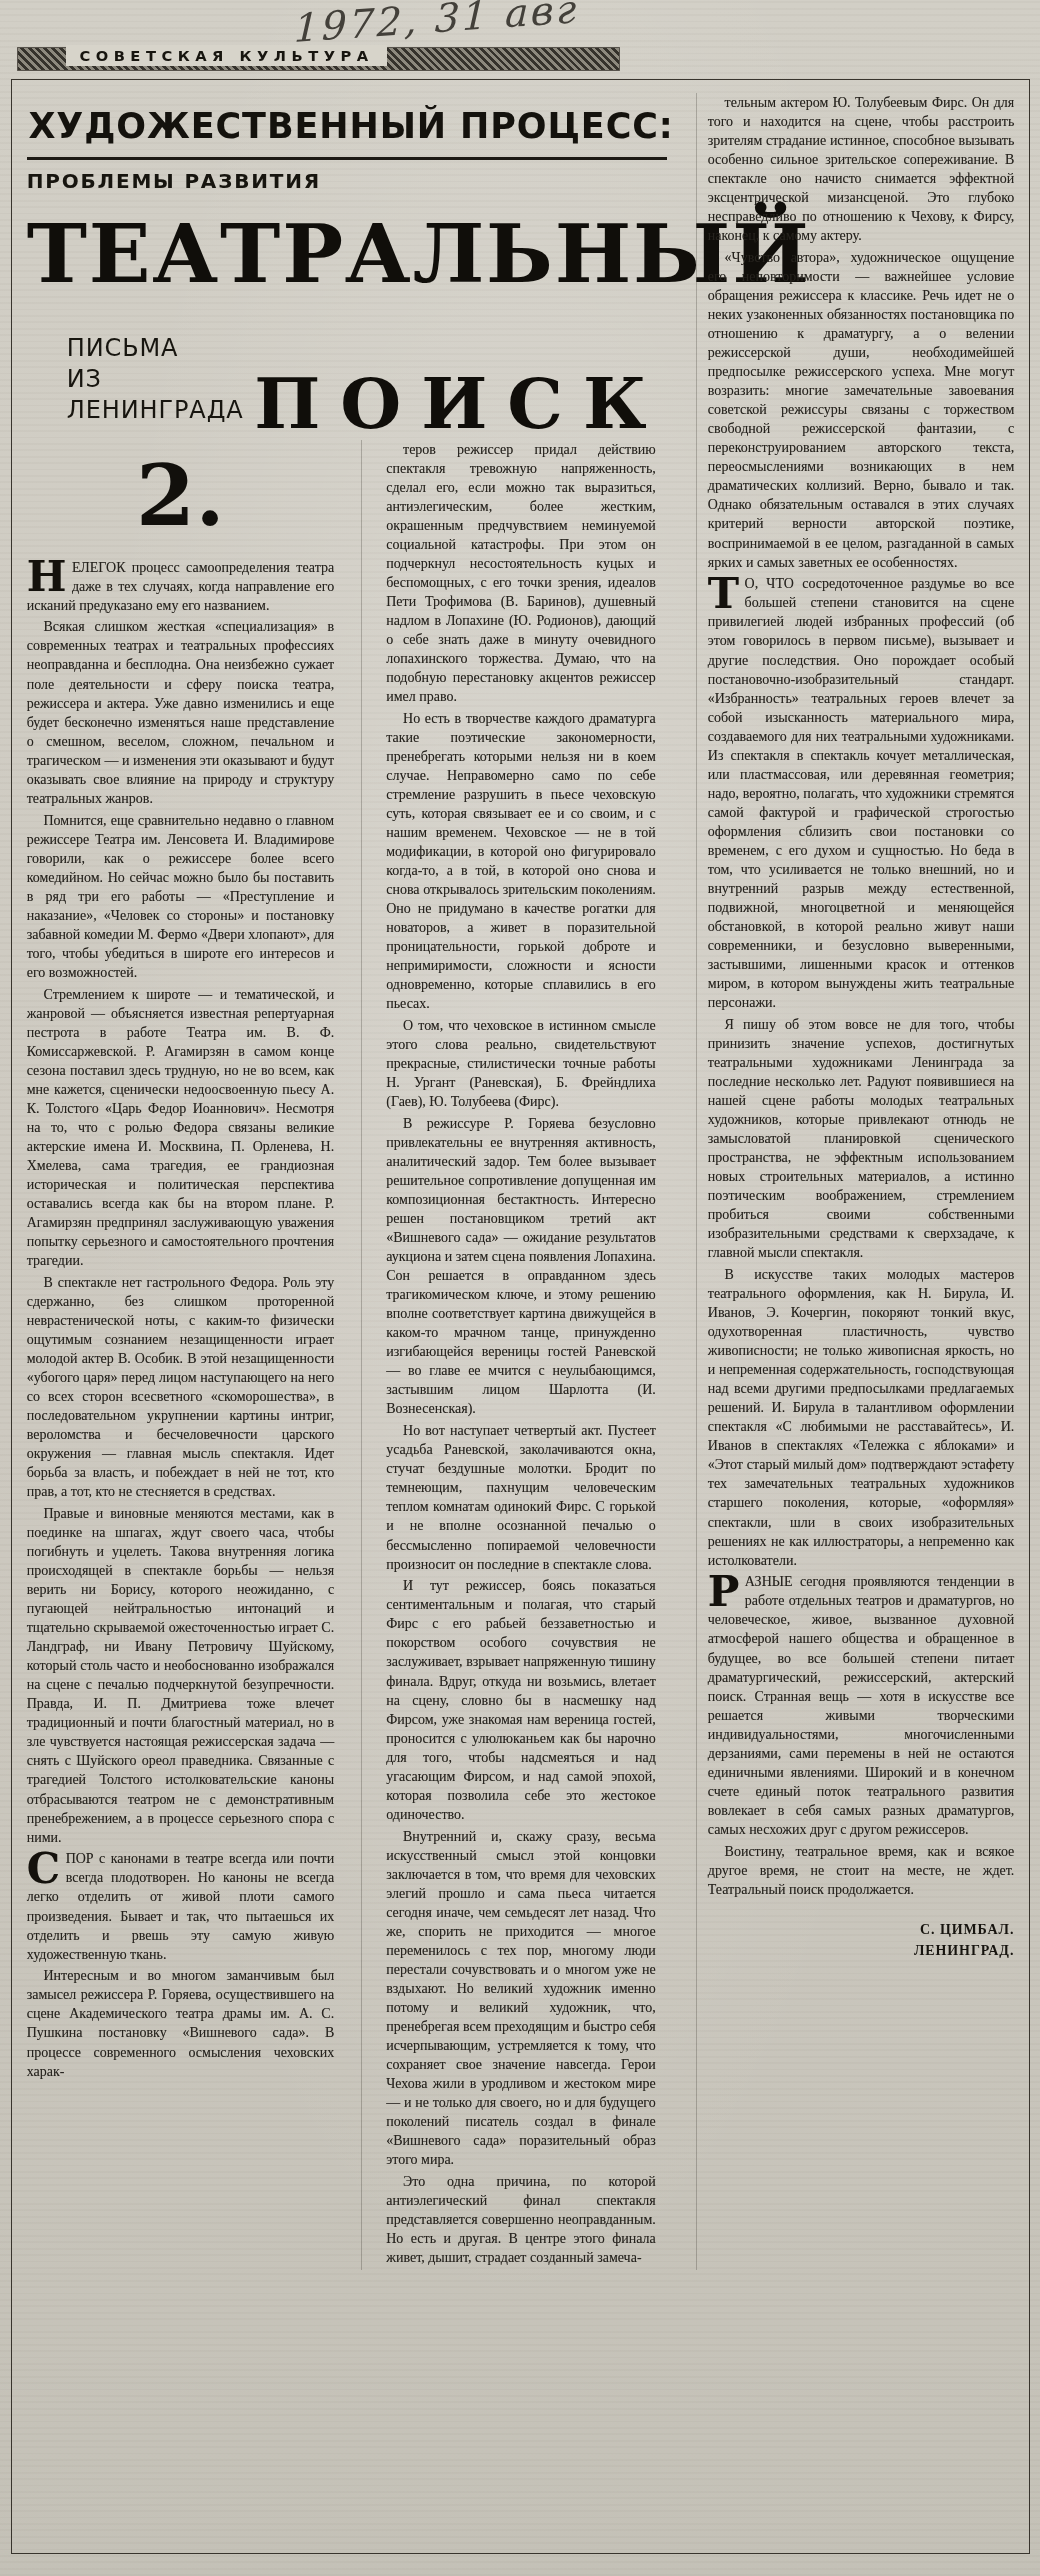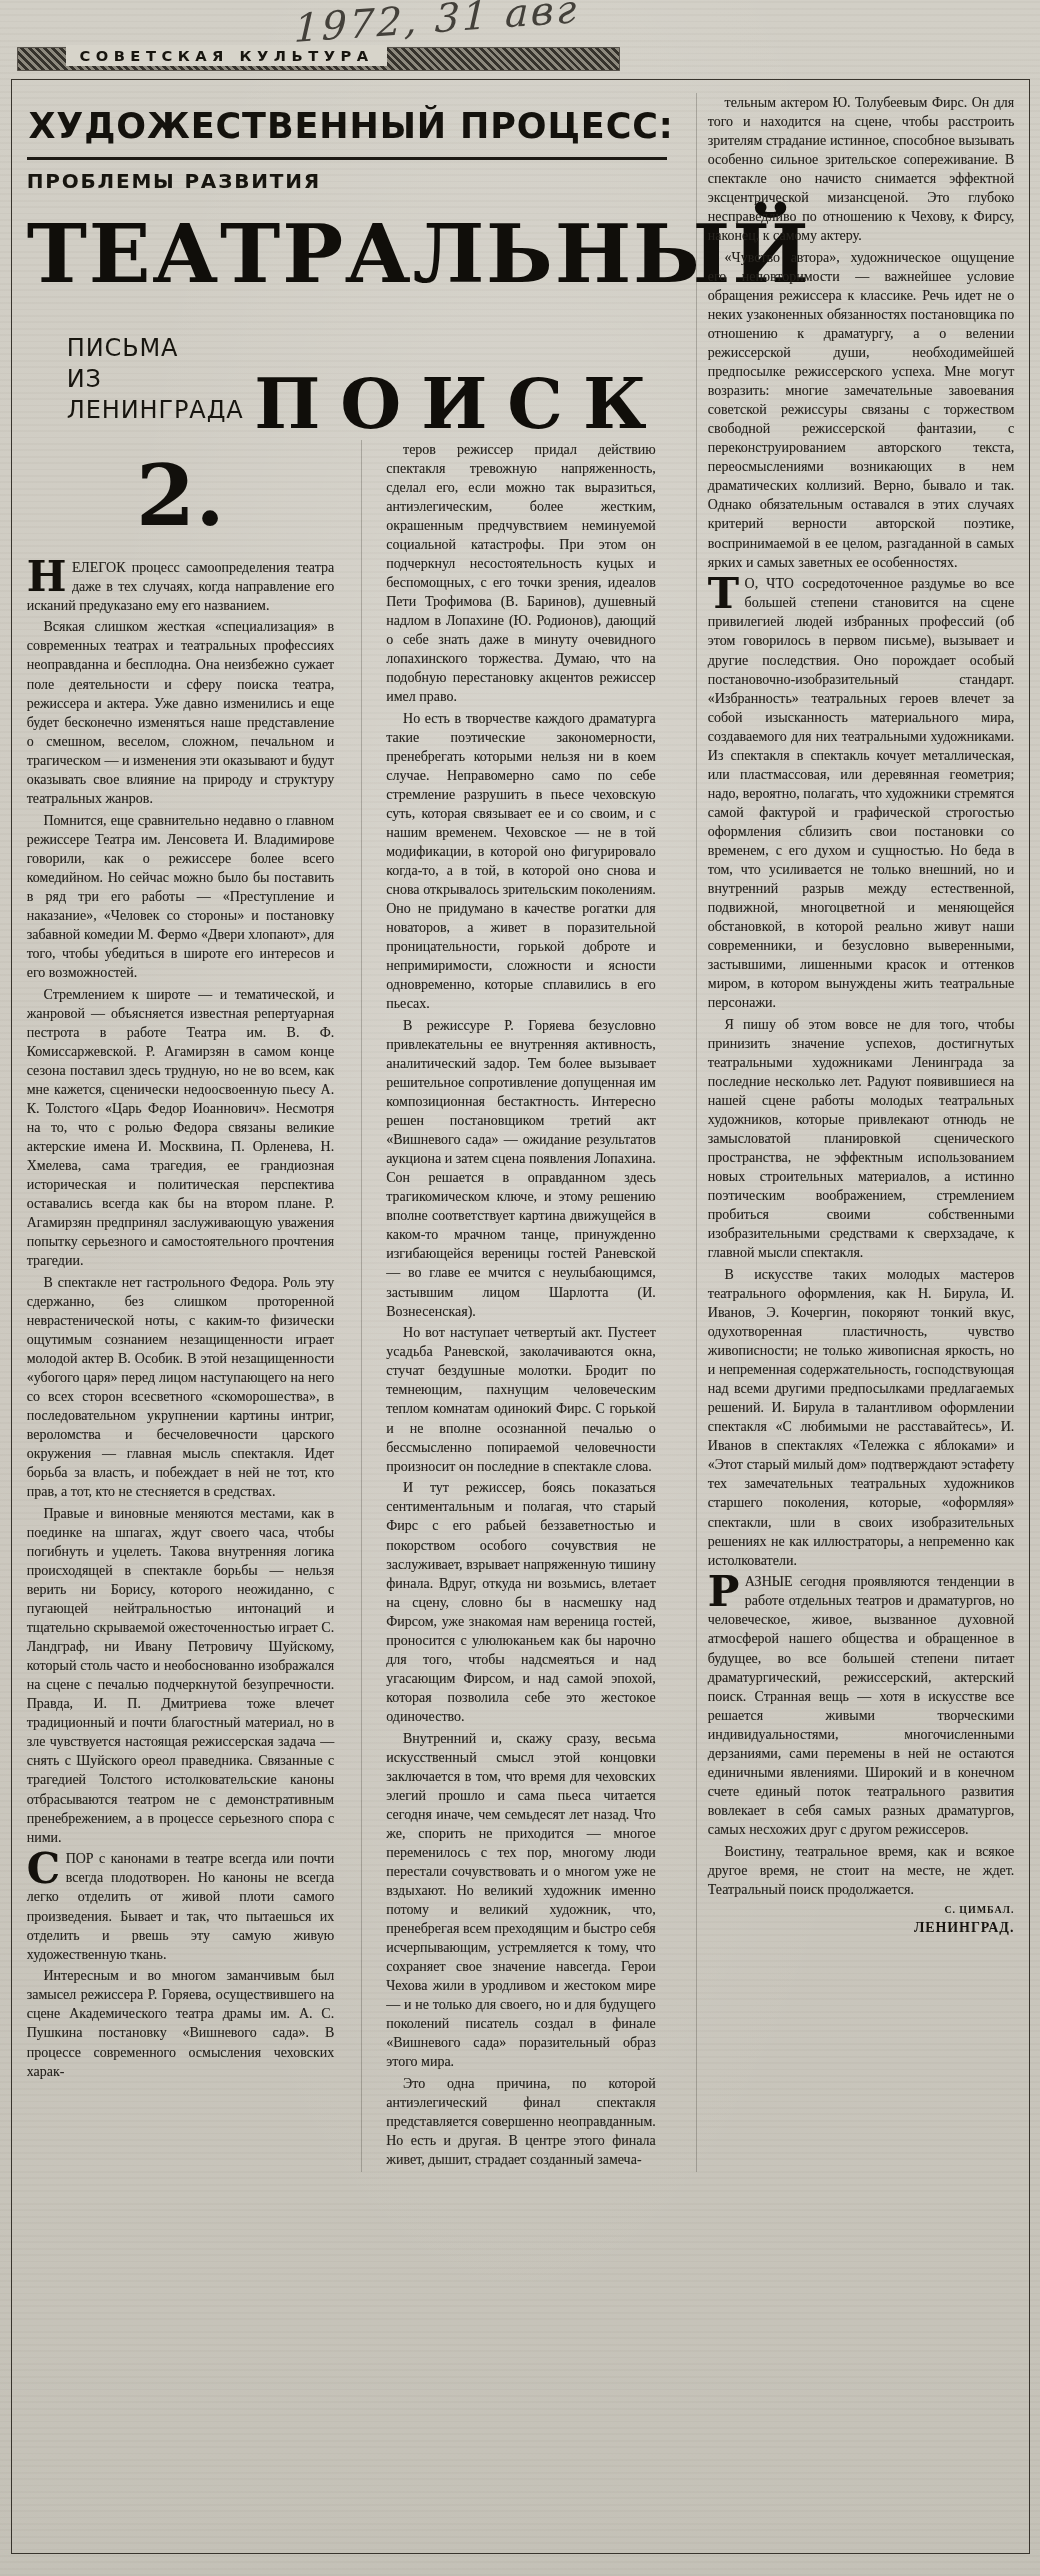--- a/index.html
+++ b/index.html
@@ -151,23 +151,23 @@
     font-family: "DejaVu Serif", serif;
     font-weight: bold;
     font-size: 42px;
     line-height: 0.82;
     padding: 2.8px 5.5px 0 0;
     color: #14110c;
   }
   .signature {
     text-align: right;
     font-weight: bold;
-    font-size: 10px;
-    letter-spacing: 0.9px;
-    margin-top: 5px;
+    font-size: 14px;
+    letter-spacing: 0.9px;
+    margin-top: 23px;
     color: #17140f;
   }
   .location {
     text-align: right;
     font-weight: bold;
     font-size: 14px;
     letter-spacing: 0.9px;
     margin-top: 5.5px;
     color: #17140f;
   }
@@ -212,20 +212,21 @@
             <p>Правые и виновные меняются местами, как в поединке на шпагах, ждут своего часа, чтобы погибнуть и уцелеть. Такова внутренняя логика происходящей в спектакле борьбы — нельзя верить ни Борису, которого неожиданно, с пугающей нейтральностью интонаций и тщательно скрываемой ожесточенностью играет С. Ландграф, ни Ивану Петровичу Шуйскому, который столь часто и необоснованно изображался на сцене с печалью подчеркнутой безупречности. Правда, И. П. Дмитриева тоже влечет традиционный и почти благостный материал, но в зле чувствуется настоящая режиссерская задача — снять с Шуйского ореол праведника. Связанные с трагедией Толстого истолковательские каноны отбрасываются театром не с демонстративным пренебрежением, а в процессе серьезного спора с ними.</p>
             <p class="has-dc"><span class="dropcap">С</span>ПОР с канонами в театре всегда или почти всегда плодотворен. Но каноны не всегда легко отделить от живой плоти самого произведения. Бывает и так, что пытаешься их отделить и рвешь эту самую живую художественную ткань.</p>
             <p>Интересным и во многом заманчивым был замысел режиссера Р. Горяева, осуществившего на сцене Академического театра драмы им. А. С. Пушкина постановку «Вишневого сада». В процессе современного осмысления чеховских харак-</p>
           </div>
       </div>
 
       <div class="col col2">
         <div class="coltext">
             <p>теров режиссер придал действию спектакля тревожную напряженность, сделал его, если можно так выразиться, антиэлегическим, более жестким, окрашенным предчувствием неминуемой социальной катастрофы. При этом он подчеркнул несостоятельность куцых и беспомощных, с его точки зрения, идеалов Пети Трофимова (В. Баринов), душевный надлом в Лопахине (Ю. Родионов), дающий о себе знать даже в минуту очевидного лопахинского торжества. Думаю, что на подобную перестановку акцентов режиссер имел право.</p>
             <p>Но есть в творчестве каждого драматурга такие поэтические закономерности, пренебрегать которыми нельзя ни в коем случае. Неправомерно само по себе стремление разрушить в пьесе чеховскую суть, которая связывает ее и со своим, и с нашим временем. Чеховское — не в той модификации, в которой оно фигурировало когда-то, а в той, в которой оно снова и снова открывалось зрительским поколениям. Оно не придумано в качестве рогатки для новаторов, а живет в поразительной проницательности, горькой доброте и непримиримости, сложности и ясности одновременно, которые сплавились в его пьесах.</p>
+            <p>О том, что чеховское в истинном смысле этого слова реально, свидетельствуют прекрасные, стилистически точные работы Н. Ургант (Раневская), Б. Фрейндлиха (Гаев), Ю. Толубеева (Фирс).</p>
             <p>В режиссуре Р. Горяева безусловно привлекательны ее внутренняя активность, аналитический задор. Тем более вызывает решительное сопротивление допущенная им композиционная бестактность. Интересно решен постановщиком третий акт «Вишневого сада» — ожидание результатов аукциона и затем сцена появления Лопахина. Сон решается в оправданном здесь трагикомическом ключе, и этому решению вполне соответствует картина движущейся в каком-то мрачном танце, принужденно изгибающейся вереницы гостей Раневской — во главе ее мчится с неулыбающимся, застывшим лицом Шарлотта (И. Вознесенская).</p>
             <p>Но вот наступает четвертый акт. Пустеет усадьба Раневской, заколачиваются окна, стучат бездушные молотки. Бродит по темнеющим, пахнущим человеческим теплом комнатам одинокий Фирс. С горькой и не вполне осознанной печалью о бессмысленно попираемой человечности произносит он последние в спектакле слова.</p>
             <p>И тут режиссер, боясь показаться сентиментальным и полагая, что старый Фирс с его рабьей беззаветностью и покорством особого сочувствия не заслуживает, взрывает напряженную тишину финала. Вдруг, откуда ни возьмись, влетает на сцену, словно бы в насмешку над Фирсом, уже знакомая нам вереница гостей, проносится с улюлюканьем как бы нарочно для того, чтобы надсмеяться и над угасающим Фирсом, и над самой эпохой, которая позволила себе это жестокое одиночество.</p>
             <p>Внутренний и, скажу сразу, весьма искусственный смысл этой концовки заключается в том, что время для чеховских элегий прошло и сама пьеса читается сегодня иначе, чем семьдесят лет назад. Что же, спорить не приходится — многое переменилось с тех пор, многому люди перестали сочувствовать и о многом уже не вздыхают. Но великий художник именно потому и великий художник, что, пренебрегая всем преходящим и быстро себя исчерпывающим, устремляется к тому, что сохраняет свое значение навсегда. Герои Чехова жили в уродливом и жестоком мире — и не только для своего, но и для будущего поколений писатель создал в финале «Вишневого сада» поразительный образ этого мира.</p>
             <p>Это одна причина, по которой антиэлегический финал спектакля представляется совершенно неоправданным. Но есть и другая. В центре этого финала живет, дышит, страдает созданный замеча-</p>
           </div>
       </div>
 
       <div class="col col3">
         <div class="coltext">

